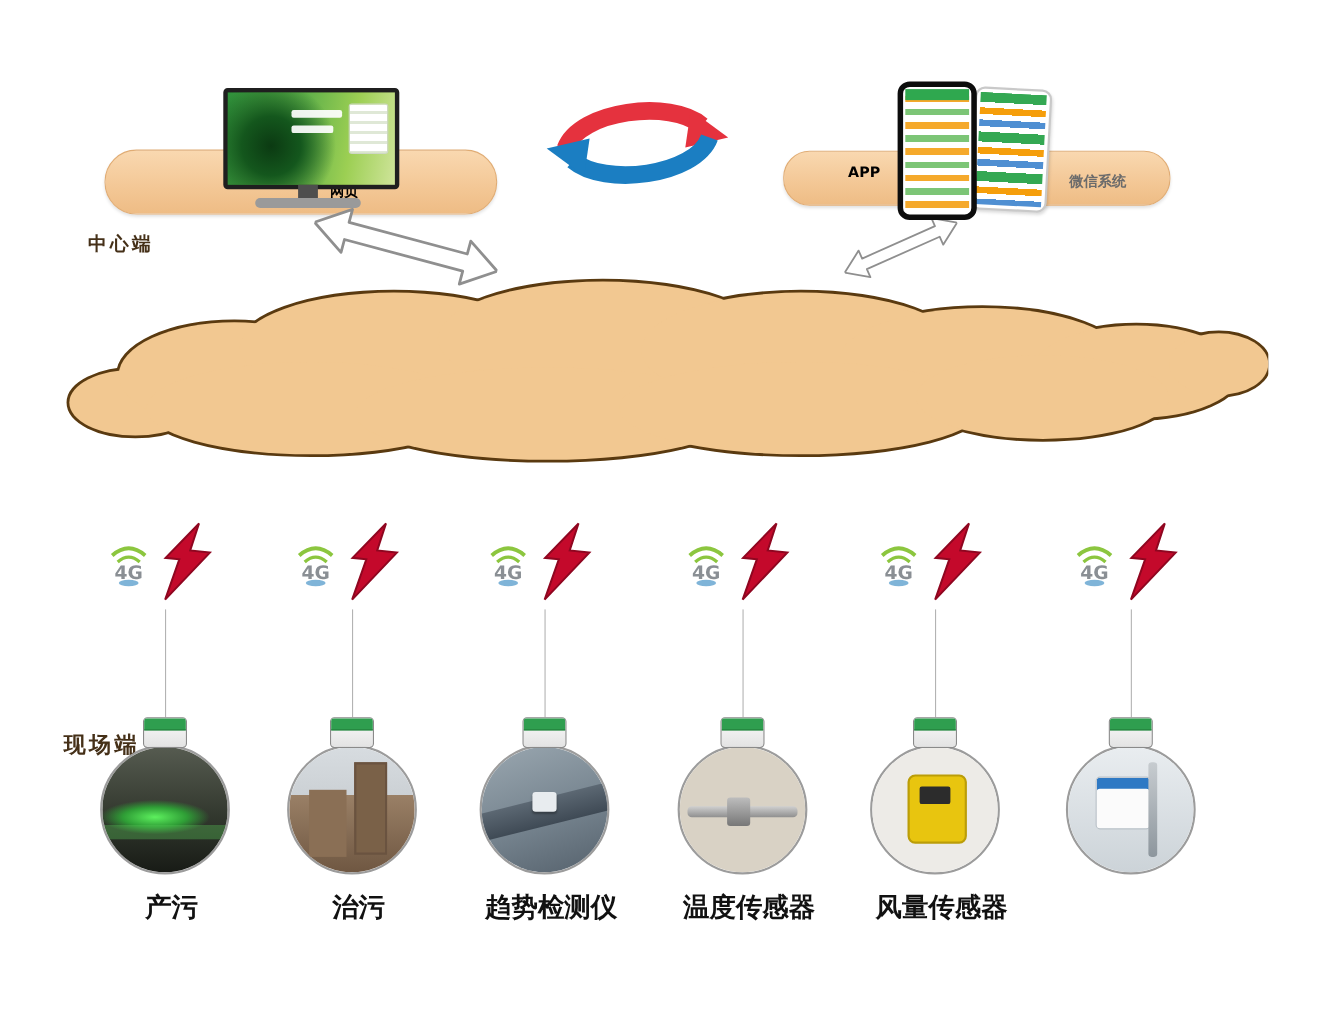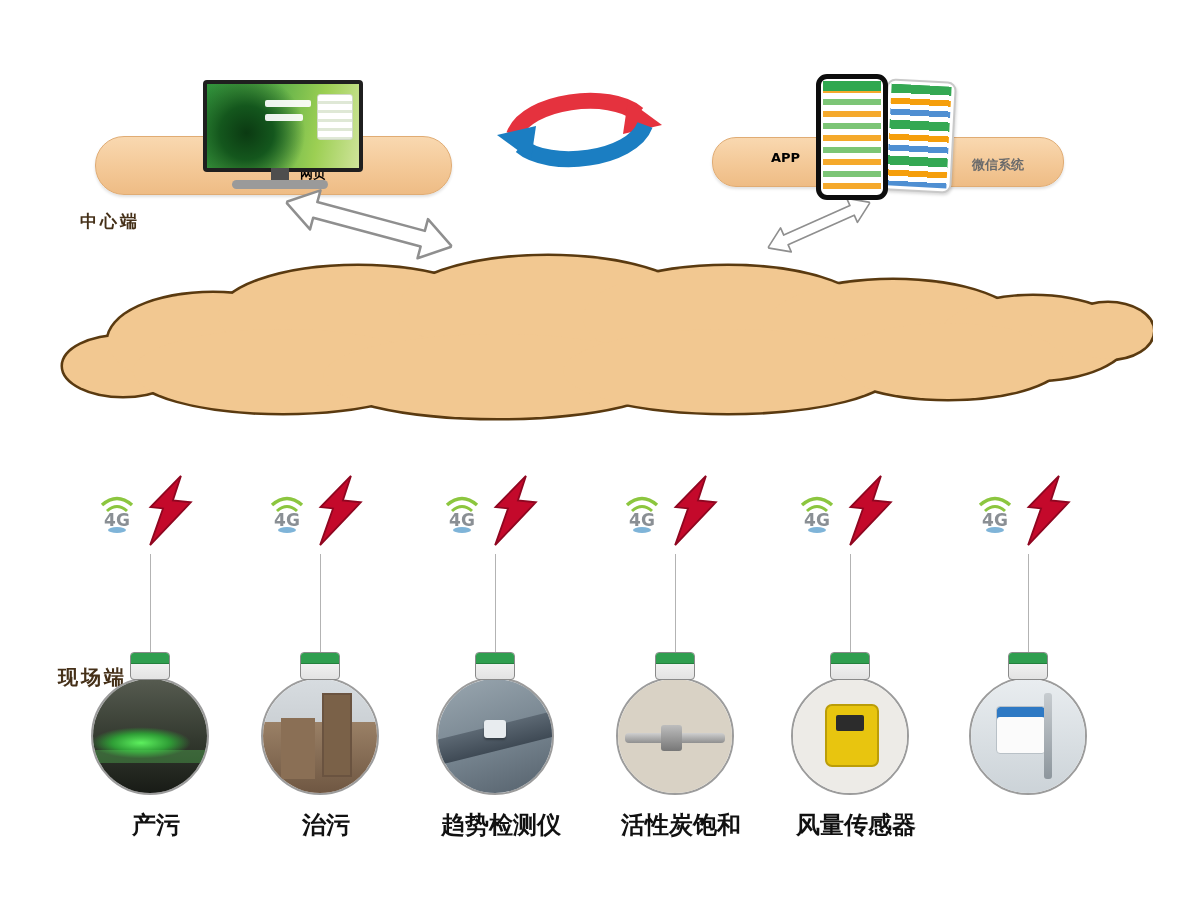--- a/index.html
+++ b/index.html
@@ -251,21 +251,21 @@
         <polygon points="38,2 8,40 22,40 12,82 52,30 32,30" fill="#c4092b" stroke="#8f0620" stroke-width="2"></polygon>
       </svg>
     </div>
     <div class="drop-line"></div>
     <div class="device">
         <div class="device-top"></div>
       </div>
     <div class="photo-circle">
       <div class="photo photo-probe"></div>
     </div>
-    <div class="station-label">活性炭饱和</div>
+    <div class="station-label">温度传感器</div>
   </div>
 
   <div class="station" style="left:755px">
     <div class="net-row">
       <svg class="fourg" viewBox="0 0 48 46">
         <path d="M9,17 Q24,4 39,17" stroke="#8cc63f" stroke-width="3.5" fill="none"></path>
         <path d="M14,23 Q24,14 34,23" stroke="#8cc63f" stroke-width="3" fill="none"></path>
         <ellipse cx="24" cy="42" rx="9" ry="3" fill="#7fb4d8"></ellipse>
         <text x="24" y="38" text-anchor="middle" font-size="17" font-weight="bold" fill="#8a8f94">4G</text>
       </svg>

